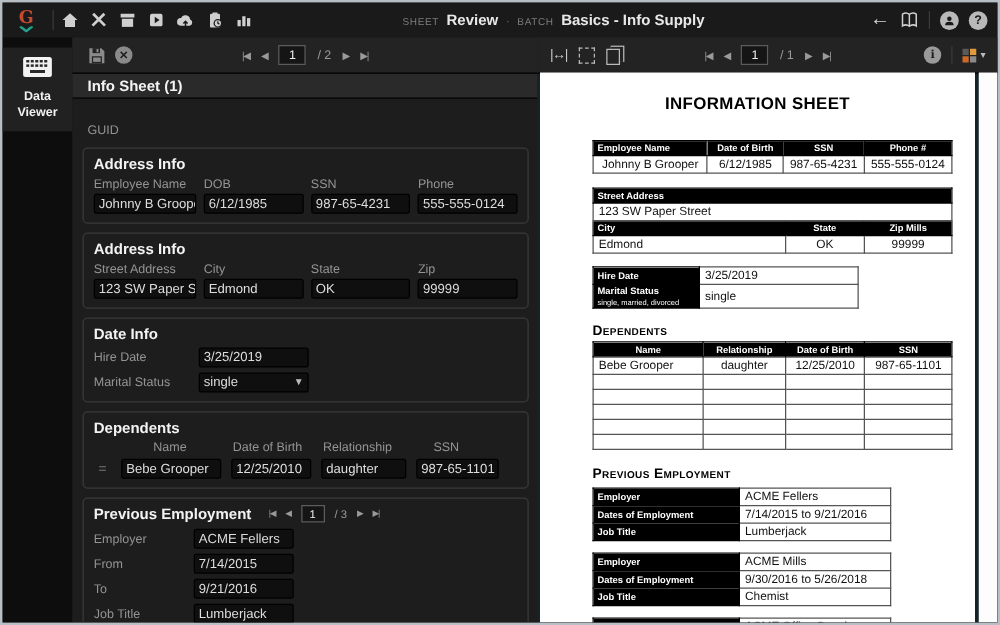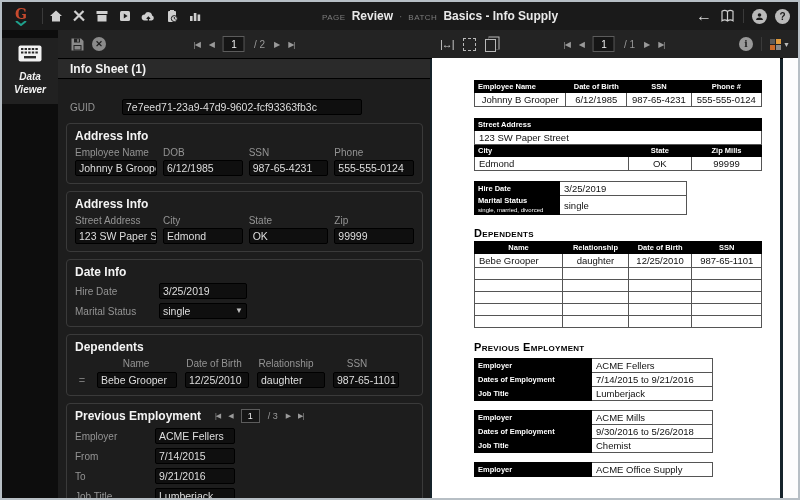--- a/index.html
+++ b/index.html
@@ -18,21 +18,21 @@
   .tb-strong{font-size:12px;font-weight:bold;color:#e9e9e9;}
   .tb-dot{color:#666;font-size:10px;}
   .tb-right{position:absolute;right:8px;display:flex;align-items:center;gap:8px;}
   .back-arrow{color:#d8d8d8;font-size:16px;line-height:1;cursor:pointer;}
   .circle-ic{width:15px;height:15px;border-radius:50%;background:#b9b9b9;color:#1a1a1a;font-size:10px;font-weight:bold;
              display:flex;align-items:center;justify-content:center;cursor:pointer;}
 
   
   .sidebar{position:absolute;left:0;top:28px;width:56px;bottom:0;background:#0d0d0d;}
   .side-item{margin-top:8px;padding:7px 2px 8px;background:#212121;text-align:center;cursor:pointer;}
-  .side-item .lbl{margin-top:5px;font-size:10px;font-weight:bold;color:#f2f2f2;line-height:1.25;font-style:italic;}
+  .side-item .lbl{margin-top:5px;font-size:10px;font-weight:bold;color:#f2f2f2;line-height:1.25;}
 
   
   .formpanel{position:absolute;left:56px;top:28px;width:372px;bottom:0;background:#1d1d1d;}
   .hatch{background-image:repeating-linear-gradient(135deg,rgba(255,255,255,.045) 0 2px,rgba(0,0,0,0) 2px 5px);}
   .ftoolbar{position:relative;height:28px;background:#232323;border-bottom:1px solid #000;display:flex;align-items:center;}
   .ft-icons{display:flex;align-items:center;gap:7px;margin-left:12px;}
   .icon-cancel{width:14px;height:14px;border-radius:50%;background:#8a8a8a;color:#1d1d1d;font-size:9px;font-weight:bold;
                display:flex;align-items:center;justify-content:center;cursor:pointer;}
   .pager{position:absolute;left:50%;transform:translateX(-50%);display:flex;align-items:center;gap:9px;}
   .pg-btn{color:#9a9a9a;font-size:8px;cursor:pointer;letter-spacing:-1px;}
@@ -139,21 +139,21 @@
           <circle cx="9.3" cy="9.6" r="3" fill="#cfcfcf" stroke="#1a1a1a"></circle>
           <path d="M9.3 8 V9.6 L10.5 10.3" stroke="#1a1a1a" fill="none"></path>
         </svg>
       <svg width="14" height="14" viewBox="0 0 14 14">
           <rect x="2" y="7" width="2.6" height="5" fill="#cfcfcf"></rect>
           <rect x="5.8" y="4" width="2.6" height="8" fill="#cfcfcf"></rect>
           <rect x="9.6" y="5.5" width="2.6" height="6.5" fill="#cfcfcf"></rect>
         </svg>
     </div>
     <div class="tb-center">
-      <span class="tb-small">PAGE</span>
+      <span class="tb-small">SHEET</span>
       <span class="tb-strong">Review</span>
       <span class="tb-dot">·</span>
       <span class="tb-small">BATCH</span>
       <span class="tb-strong">Basics - Info Supply</span>
     </div>
     <div class="tb-right">
       <span class="back-arrow">←</span>
       <svg width="15" height="14" viewBox="0 0 15 14">
           <path d="M7.5 2.5 C6 1.3 3.5 1.3 2 2.3 V11.8 C3.5 10.8 6 10.8 7.5 12 C9 10.8 11.5 10.8 13 11.8 V2.3 C11.5 1.3 9 1.3 7.5 2.5 Z M7.5 2.5 V12" stroke="#cfcfcf" stroke-width="1.2" fill="none"></path>
         </svg>
@@ -209,21 +209,20 @@
         <span class="pg-of">/ 2</span>
         <span class="pg-btn">▶</span>
         <span class="pg-btn">▶|</span>
       </div>
     </div>
     <div class="sec-header hatch">Info Sheet (1)</div>
 
     <div class="fcontent">
       <div class="guid-row">
         <span class="flabel">GUID</span>
-        <span class="finput">7e7eed71-23a9-47d9-9602-fcf93363fb3c</span>
       </div>
 
       <div class="gbox">
         <div class="gtitle">Address Info</div>
         <div class="fgrid">
           <div class="fcol w82">
               <span class="flabel">Employee Name</span>
               <span class="finput">Johnny B Grooper</span>
             </div>
           <div class="fcol w80">
@@ -353,20 +352,21 @@
               <i style="background:#c96a2a"></i>
               <i style="background:#8a8a8a"></i>
             </span>
           <span class="caret">▼</span>
         </span>
       </div>
     </div>
 
     <div class="docarea">
       <div class="page">
+        <div class="doc-title">INFORMATION SHEET</div>
 
         <div class="dwrap" style="margin-top:22px">
           <table class="dt">
             <tbody>
                 <tr>
               <th style="width:93px" class="thl">Employee Name</th>
               <th style="width:68px">Date of Birth</th>
               <th style="width:60px">SSN</th>
               <th style="width:67px">Phone #</th>
             </tr>

